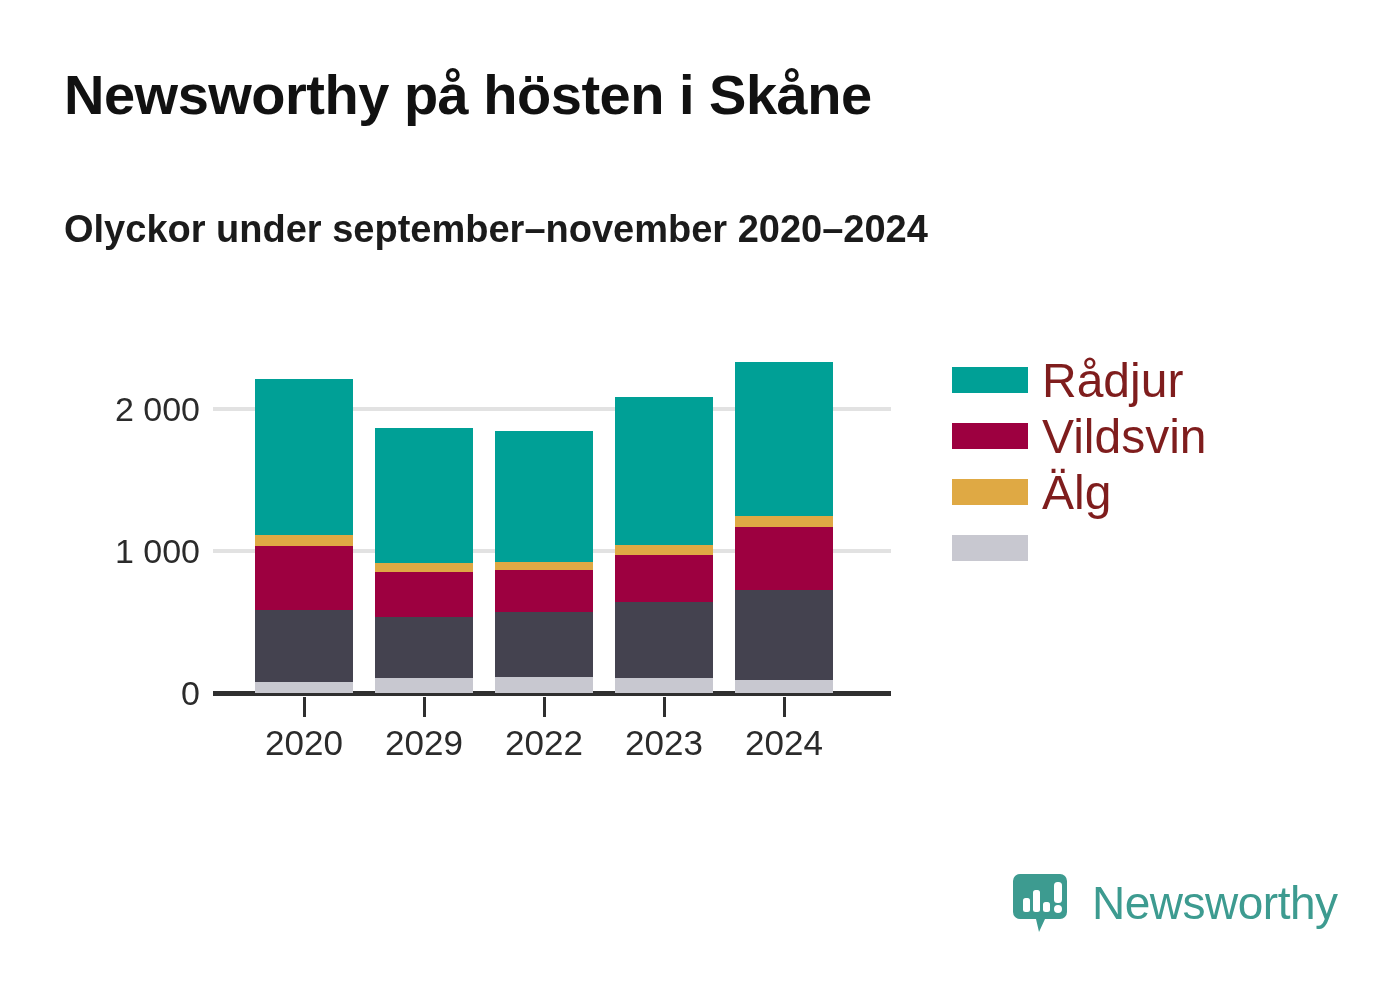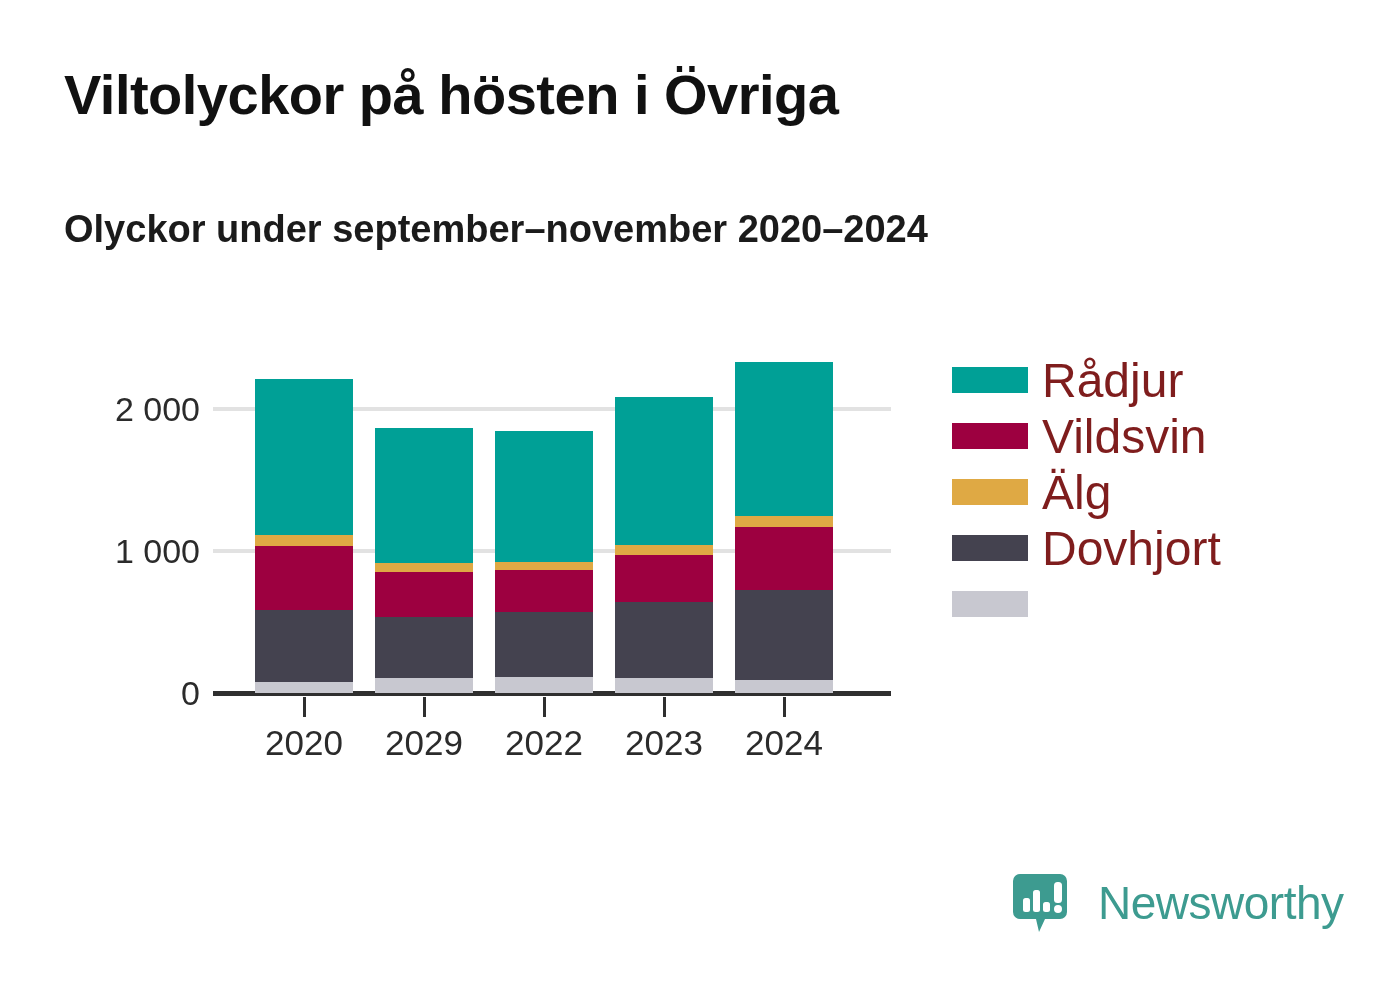--- a/index.html
+++ b/index.html
@@ -143,31 +143,31 @@
     top: 872px;
     display: flex;
     align-items: center;
   }
   .logo-mark {
     width: 56px;
     height: 62px;
     flex: 0 0 auto;
   }
   .logo-word {
-    margin-left: 30px;
+    margin-left: 24px;
     font-size: 46px;
     color: #3d9b90;
     letter-spacing: -0.5px;
     white-space: nowrap;
   }
 </style>
 </head>
 <body>
 
-<div class="chart-title">Viltolyckor på hösten i Övriga</div>
+<div class="chart-title">Newsworthy på hösten i Skåne</div>
 <div class="chart-subtitle">Olyckor under september–november 2020–2024</div>
 
 <div class="plot-wrap">
   <div class="y-axis-labels" id="y-axis-labels">
       <div class="y-tick-label" style="top: 693px;">0</div>
       <div class="y-tick-label" style="top: 551px;">1 000</div>
       <div class="y-tick-label" style="top: 409px;">2 000</div>
     </div>
   <div id="gridlines">
       <div class="gridline" style="top: 549px;"></div>
@@ -230,24 +230,20 @@
       <span class="legend-swatch" style="background: rgb(0, 160, 150);"></span>
       <span class="legend-label">Rådjur</span>
     </div>
     <div class="legend-item">
       <span class="legend-swatch" style="background: rgb(157, 0, 64);"></span>
       <span class="legend-label">Vildsvin</span>
     </div>
     <div class="legend-item">
       <span class="legend-swatch" style="background: rgb(223, 169, 68);"></span>
       <span class="legend-label">Älg</span>
-    </div>
-    <div class="legend-item">
-      <span class="legend-swatch" style="background: rgb(68, 66, 79);"></span>
-      <span class="legend-label">Dovhjort</span>
     </div>
     <div class="legend-item">
       <span class="legend-swatch" style="background: rgb(200, 200, 208);"></span>
     </div>
   </div>
 
 <div class="logo">
   <span class="logo-mark">
     <svg viewBox="0 0 56 62" width="56" height="62" xmlns="http://www.w3.org/2000/svg">
       <path d="M8 2 H48 A7 7 0 0 1 55 9 V40 A7 7 0 0 1 48 47 H33 L27 60 L24 47 H8 A7 7 0 0 1 1 40 V9 A7 7 0 0 1 8 2 Z" fill="#3d9b90"></path>

